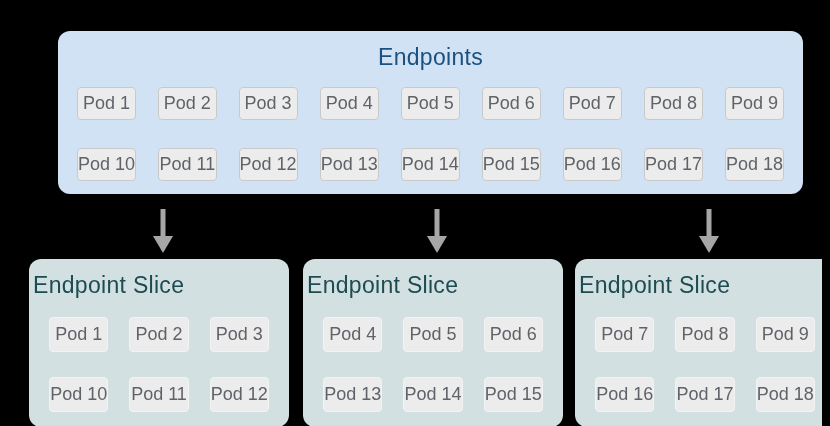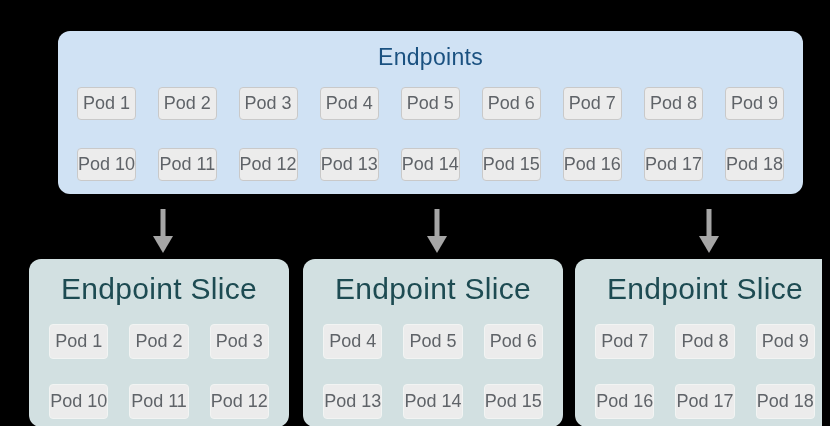--- a/index.html
+++ b/index.html
@@ -88,22 +88,22 @@
   .slice-box {
     position: absolute;
     top: 243px;
     width: 260px;
     height: 168px;
     background: var(--slice-bg);
     border-radius: 12px;
   }
   .slice-title {
     margin-top: 13px;
-    text-align: center;
-    font-size: 30px;
+    text-align: left;
+    font-size: 23px;
     letter-spacing: 0.3px;
     color: var(--slice-title);
   }
   .slice-grid {
     display: grid;
     grid-template-columns: repeat(3, 1fr);
     column-gap: 13px;
     row-gap: 17px;
     margin: 14px 16px 0 16px;
   }

